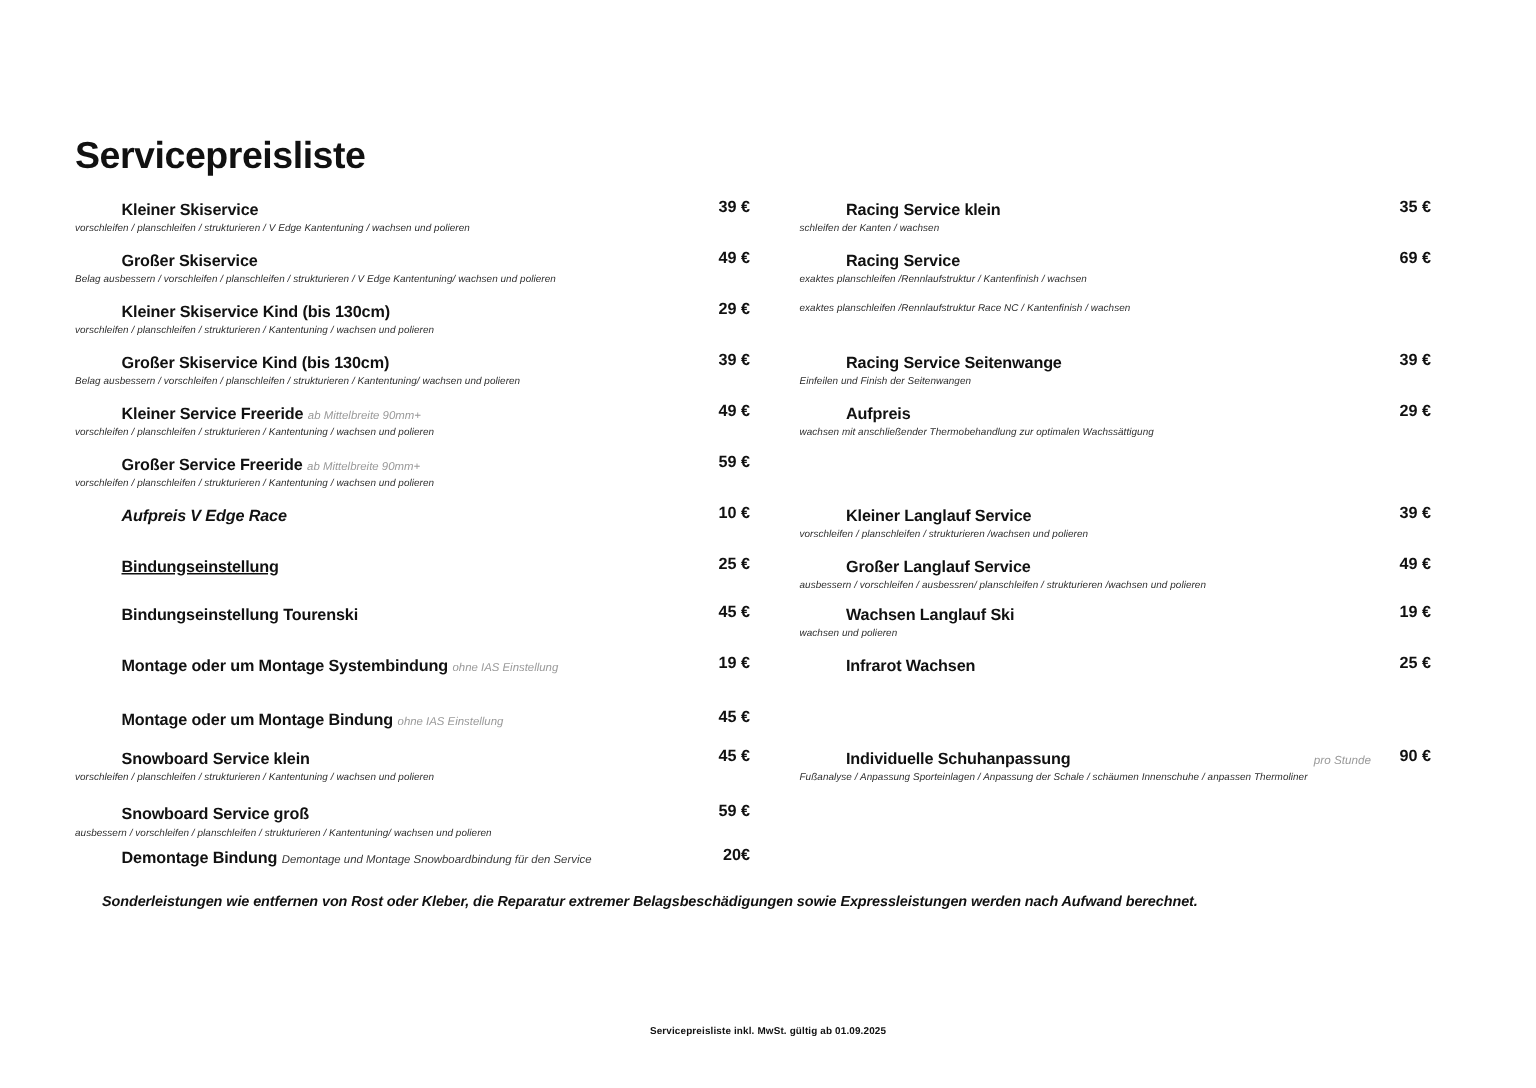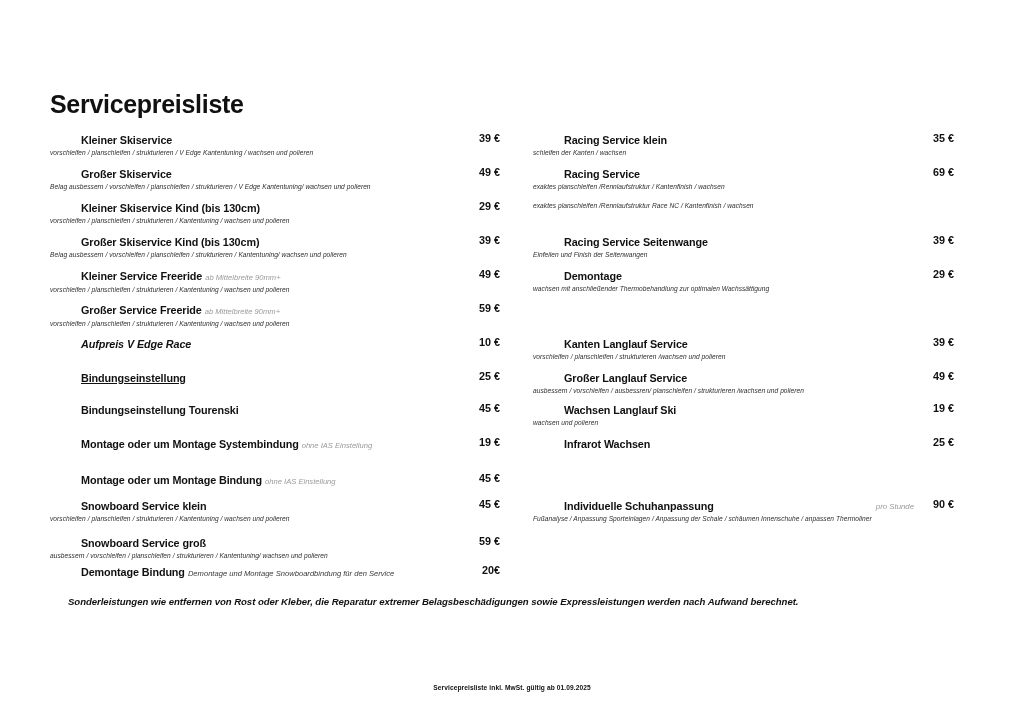--- a/index.html
+++ b/index.html
@@ -278,25 +278,25 @@
         <span class="item-desc">exaktes planschleifen /Rennlaufstruktur / Kantenfinish / wachsen</span>
       </div>
       <div class="item" style="top: 68px;">
         <span class="item-desc">exaktes planschleifen /Rennlaufstruktur Race NC / Kantenfinish / wachsen</span>
       </div>
       <div class="item" style="top: 102px;">
         <div class="item-head"><span class="item-name">Racing Service Seitenwange</span><span class="item-price">39 €</span></div>
         <span class="item-desc">Einfeilen und Finish der Seitenwangen</span>
       </div>
       <div class="item" style="top: 136px;">
-        <div class="item-head"><span class="item-name">Demontage</span><span class="item-price">29 €</span></div>
+        <div class="item-head"><span class="item-name">Aufpreis</span><span class="item-price">29 €</span></div>
         <span class="item-desc">wachsen mit anschließender Thermobehandlung zur optimalen Wachssättigung</span>
       </div>
       <div class="item" style="top: 204px;">
-        <div class="item-head"><span class="item-name">Kanten Langlauf Service</span><span class="item-price">39 €</span></div>
+        <div class="item-head"><span class="item-name">Kleiner Langlauf Service</span><span class="item-price">39 €</span></div>
         <span class="item-desc">vorschleifen / planschleifen / strukturieren /wachsen und polieren</span>
       </div>
       <div class="item" style="top: 238px;">
         <div class="item-head"><span class="item-name">Großer Langlauf Service</span><span class="item-price">49 €</span></div>
         <span class="item-desc">ausbessern / vorschleifen / ausbessren/ planschleifen / strukturieren /wachsen und polieren</span>
       </div>
       <div class="item" style="top: 270px;">
         <div class="item-head"><span class="item-name">Wachsen Langlauf Ski</span><span class="item-price">19 €</span></div>
         <span class="item-desc">wachsen und polieren</span>
       </div>

